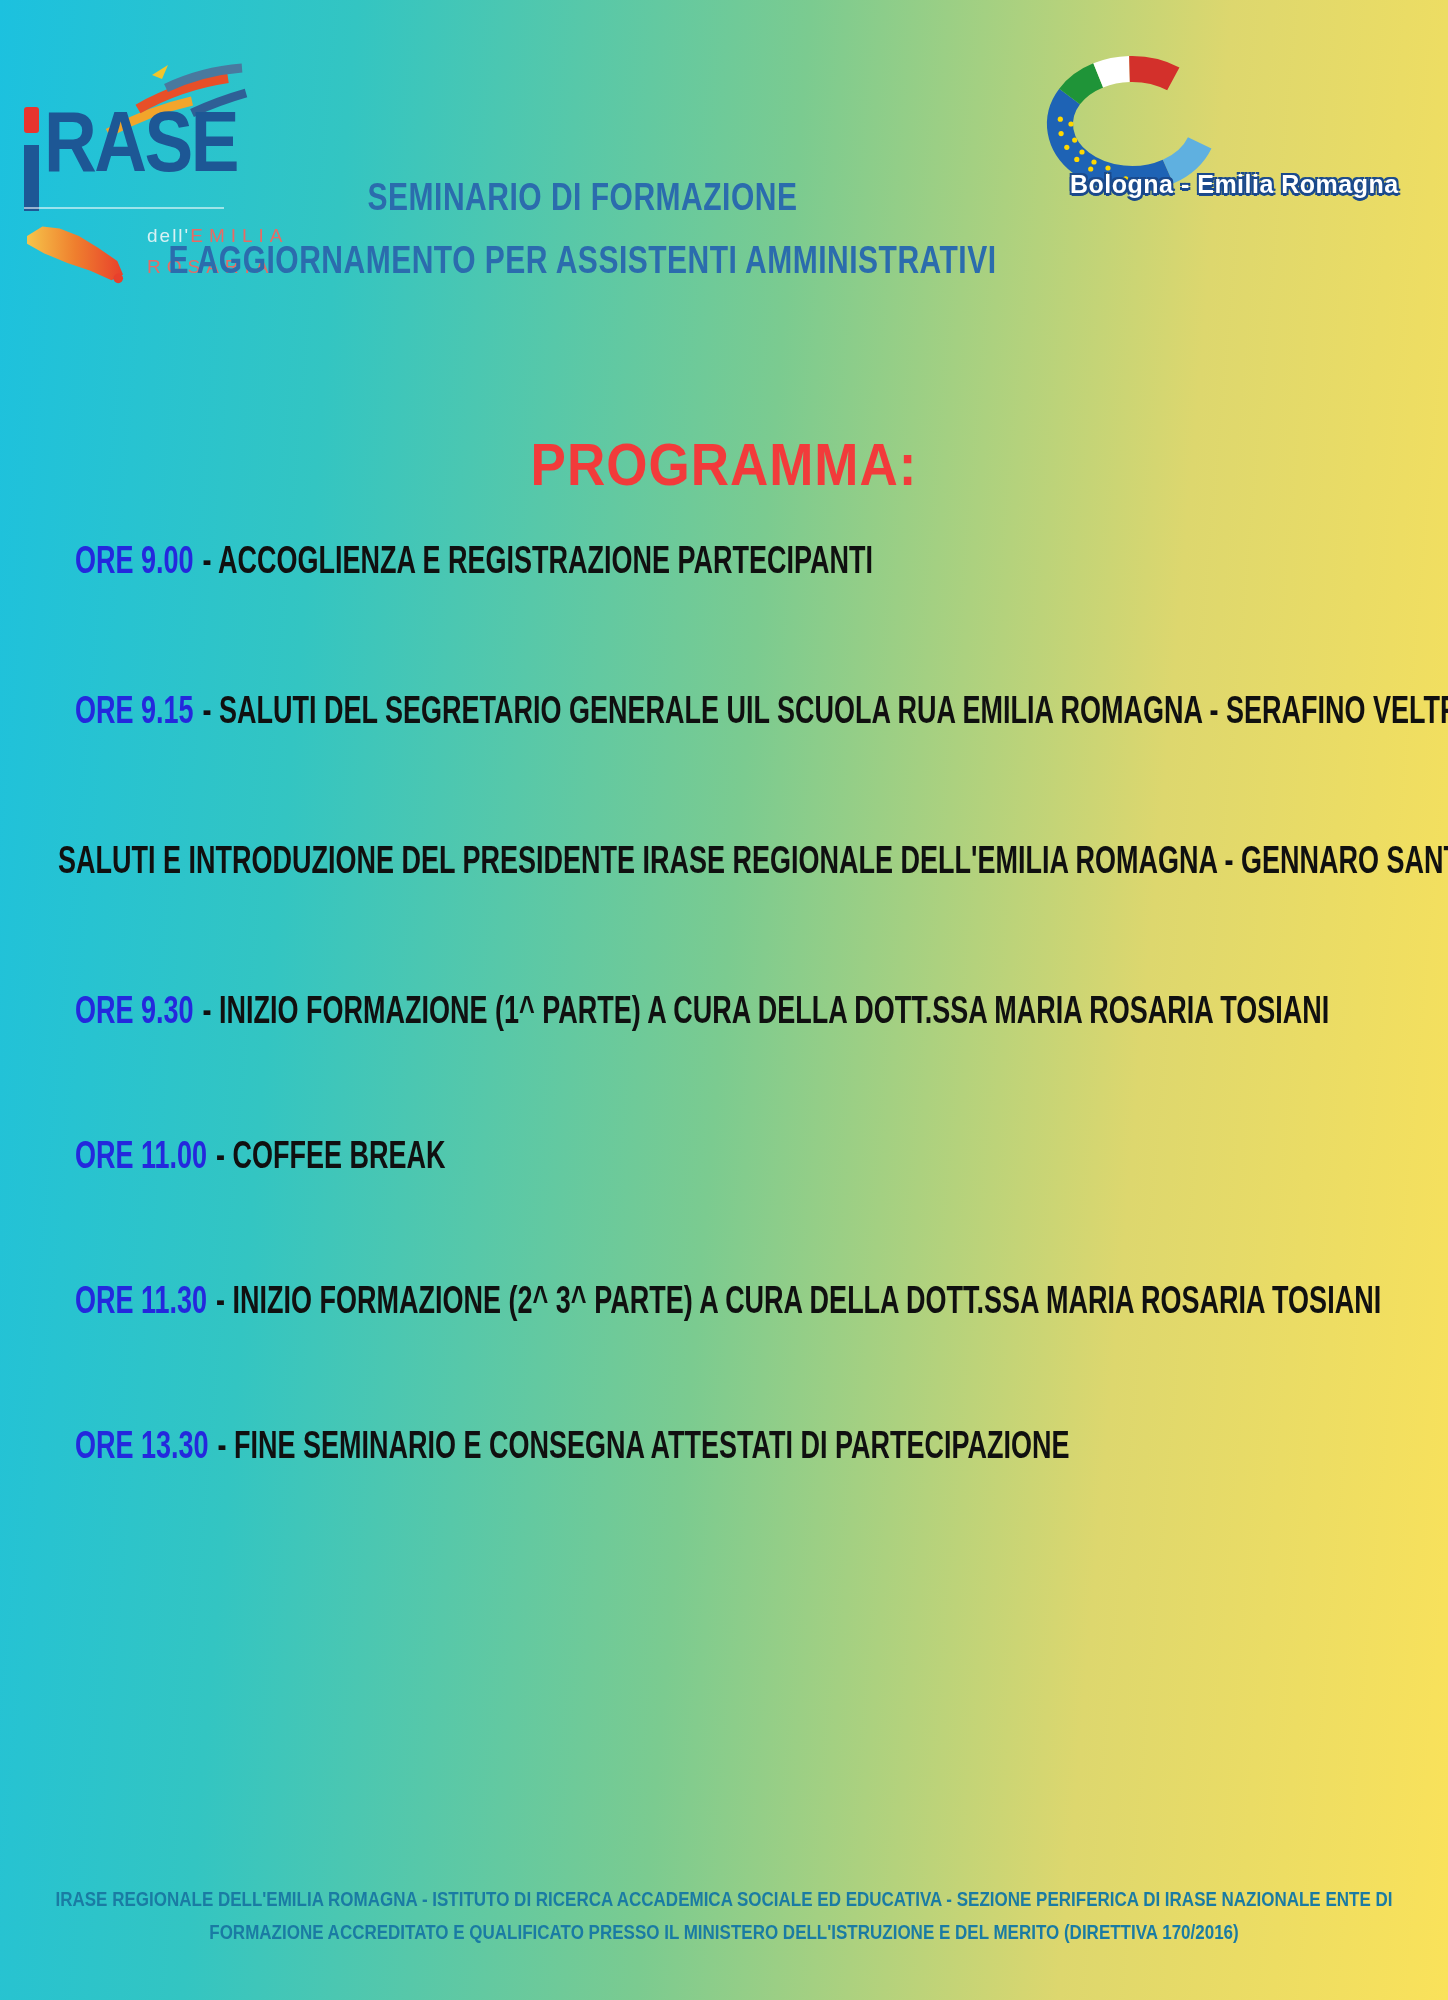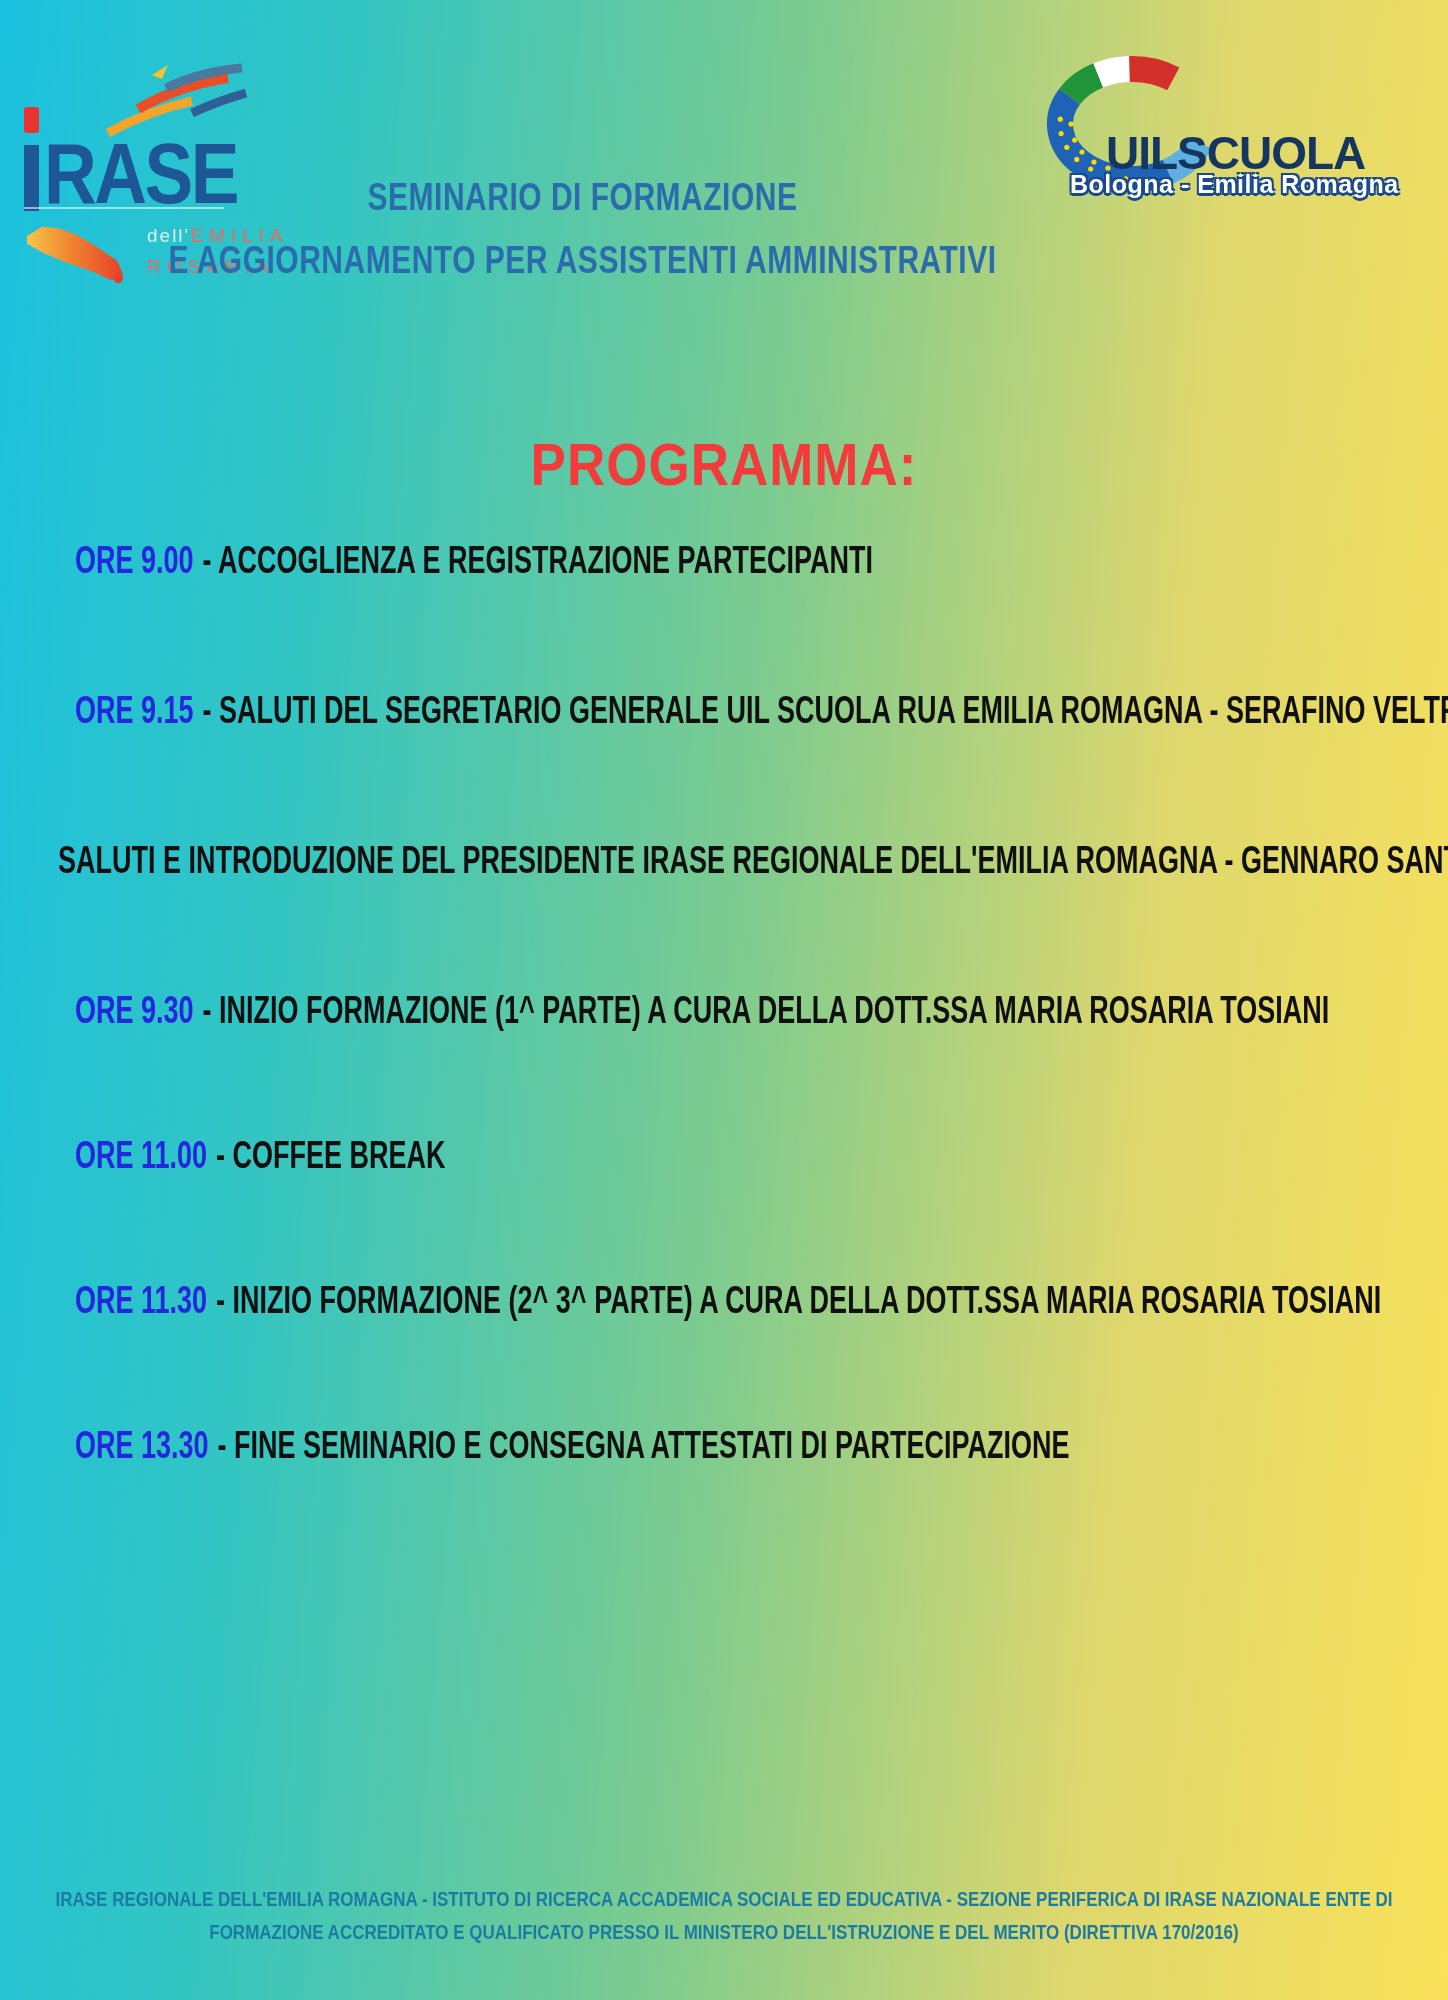--- a/index.html
+++ b/index.html
@@ -6,21 +6,21 @@
   html,body { background:#888; }
   body { font-family:"Liberation Sans", sans-serif; }
   .page {
     position:relative; width:1448px; height:2000px; overflow:hidden;
     background:linear-gradient(95deg, #1cc1df 0%, #33c5c2 22%, #7bcb90 50%, #ddd76e 76%, #fae25a 100%);
   }
 
   
   .irase-logo { position:absolute; left:22px; top:55px; width:240px; height:240px; }
   .irase-swoosh { position:absolute; left:78px; top:6px; width:150px; height:85px; }
-  .irase-word { position:absolute; left:2px; top:50px; display:flex; align-items:flex-end; }
+  .irase-word { position:absolute; left:2px; top:50px; display:flex; }
   .i-mark { position:relative; width:15px; height:106px; margin-right:5px; }
   .i-dot { position:absolute; left:0; top:2px; width:15px; height:26px; background:#e8342e; border-radius:3px; }
   .i-stem { position:absolute; left:0; bottom:0; width:15px; height:66px; background:#1d5795; }
   .irase-text { font-size:86px; font-weight:700; color:#1d5795; letter-spacing:-3px; line-height:0.86;
                 transform:scaleX(0.85); transform-origin:left bottom; }
   .irase-sep { position:absolute; left:2px; top:152px; width:200px; height:2px; background:rgba(255,255,255,0.55); }
   .irase-bottom { position:absolute; left:0; top:160px; display:flex; align-items:center; gap:10px; }
   .region-map { width:108px; height:72px; }
   .irase-sub { line-height:30px; white-space:nowrap;margin-left:7px; }
   .dell { color:#d9f1f4; font-size:19px; letter-spacing:2px; }
@@ -111,21 +111,20 @@
         <circle cx="50.7" cy="117" r="2.6"></circle>
           <circle cx="67.4" cy="123.7" r="2.6"></circle>
         <circle cx="85.7" cy="126.8" r="2.6"></circle>
         <circle cx="31" cy="72" r="2.6"></circle>
           <circle cx="34.7" cy="88.1" r="2.6"></circle>
         <circle cx="42" cy="100" r="2.6"></circle>
           <circle cx="54" cy="110" r="2.6"></circle>
         <circle cx="68" cy="116" r="2.6"></circle>
       </g>
     </svg>
-    <div class="uil-name">UILSCUOLA</div>
     <div class="uil-sub">Bologna - Emilia Romagna</div>
   </div>
 
   <div class="title-block">
     <div>SEMINARIO DI FORMAZIONE</div>
     <div>E AGGIORNAMENTO PER ASSISTENTI AMMINISTRATIVI</div>
   </div>
 
   <div class="programma">PROGRAMMA:</div>
 

